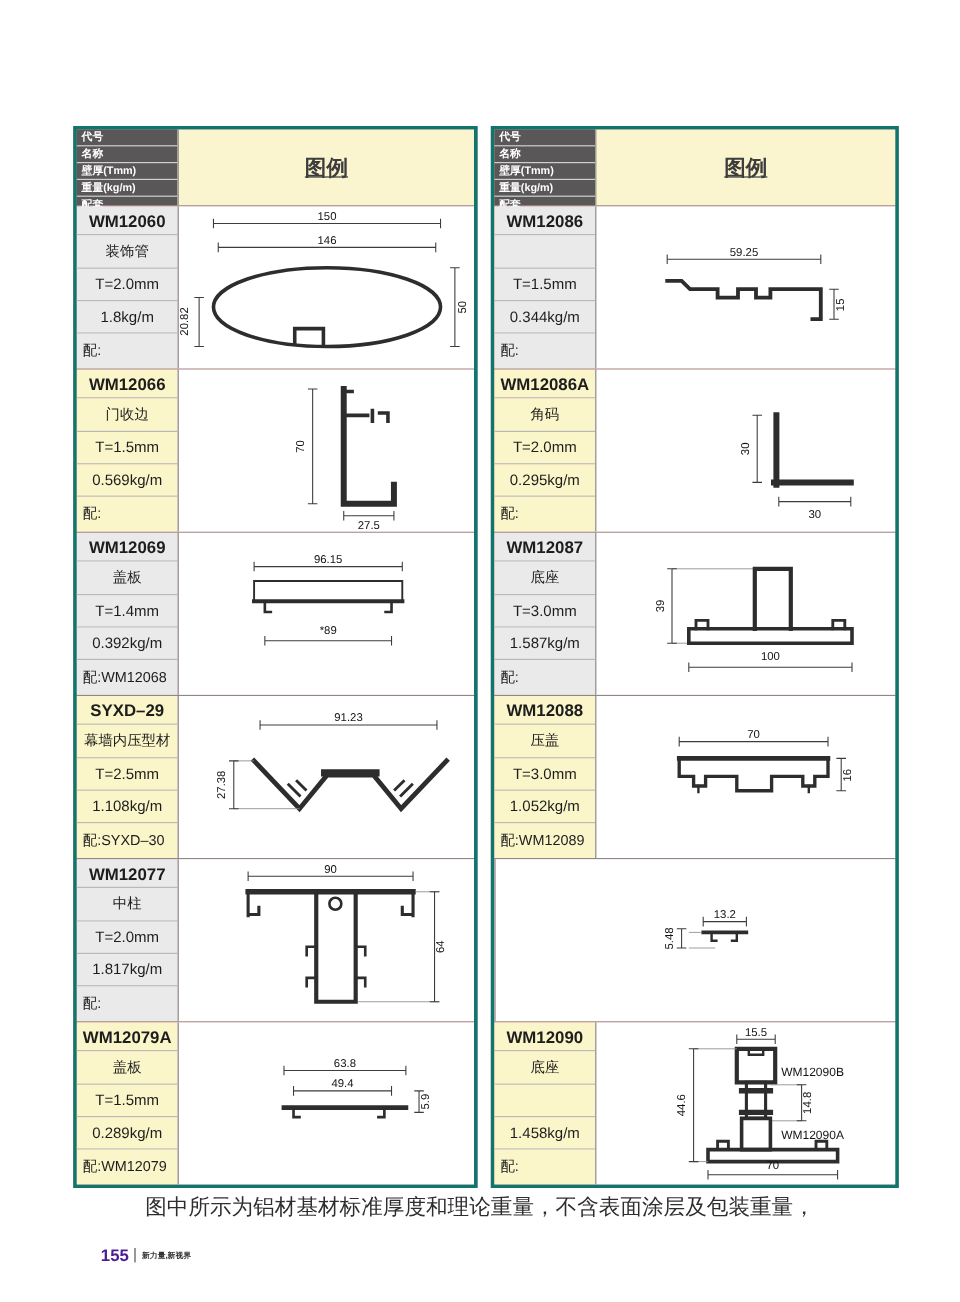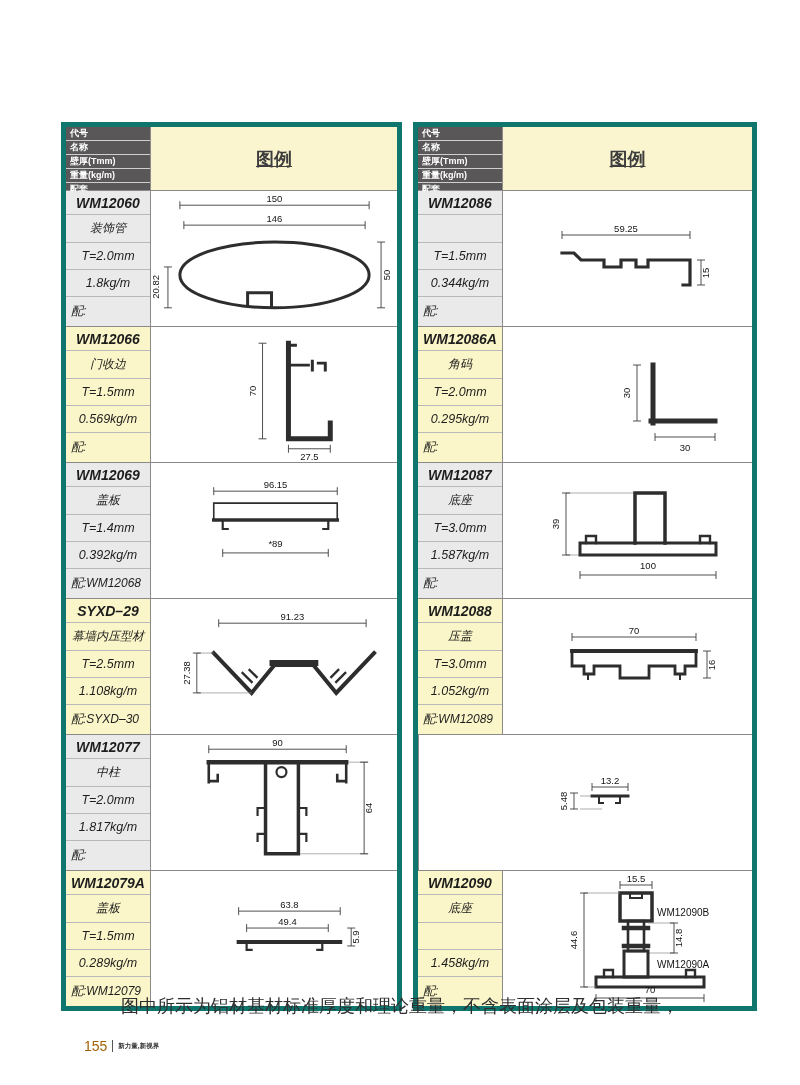--- a/index.html
+++ b/index.html
@@ -1,21 +1,21 @@
 <!DOCTYPE html>
 <html><head>
 <meta charset="utf-8">
 <style>
   html,body { margin:0; padding:0; background:#ffffff; }
   .page {
     position:relative; width:800px; height:1085px; background:#ffffff;
     font-family:"Liberation Sans", sans-serif; overflow:hidden;
   }
   .tables { position:absolute; top:105px; left:61px; display:flex; gap:11px; }
-  .tbl { border:5px solid #0f766e; background:#fca5a5;margin-top:17px; }
+  .tbl { border:3px solid #0f766e; background:#fca5a5; }
   .tbl.left  { width:331px; }
   .tbl.right { width:334px; }
 
   
   .thead { display:flex; height:63px; border-bottom:1px solid #8a8a8a; }
   .hlabels { width:84px; display:flex; flex-direction:column; background:#595757; }
   .hrow {
     flex:1; color:#ffffff; font-size:9px; font-weight:bold;
     display:flex; align-items:center; padding-left:4px;
     border-bottom:1px solid #cfcfcf; letter-spacing:0;
@@ -23,21 +23,21 @@
   .hrow:last-child { border-bottom:none; }
   .hlegend {
     flex:1; background:#FAF5CE; border-left:1px solid #8a8a8a;
     display:flex; align-items:center; justify-content:center;
     font-size:18px; font-weight:bold; color:#3d3d3d;text-decoration:underline;
   }
 
   
   .drow { display:flex; height:135px; }
   .drow + .drow { border-top:1px solid #8a8a8a; }
-  .labels { width:84px; display:flex; flex-direction:column;font-style:italic; }
+  .labels { width:84px; display:flex; flex-direction:column; }
   .cell {
     display:flex; align-items:center; justify-content:center;
     border-bottom:1px solid #b9b9b9; color:#1d1d1d; font-size:12.5px;
   }
   .gray   .cell { background:#EAEAEA; }
   .yellow .cell { background:#FBF6C9; }
   .cell.code { height:23px; font-weight:bold; font-size:14px; }
   .cell.name { height:27px; font-size:12px; }
   .cell.thickness { height:26px; }
   .cell.weight { height:26px; }
@@ -57,21 +57,21 @@
 
   
   .footer-note {
     position:absolute; top:993px; left:0; width:100%;
     text-align:center; font-size:18px; color:#2e2e2e; line-height:1.5;
   }
   .pagemark {
     position:absolute; left:84px; top:1038px;
     display:flex; align-items:center; gap:5px;
   }
-  .pagemark .num { font-size:14px; font-weight:normal; color:#a16207; }
+  .pagemark .num { font-size:14px; font-weight:bold; color:#4c1d95; }
   .pagemark .sep { width:1px; height:12px; background:#555; }
   .pagemark .tag { font-size:6.5px; color:#333; font-weight:bold; }
 </style>
 </head>
 <body>
 
 <div class="page">
   <div class="tables">
 
     <div class="tbl left">

